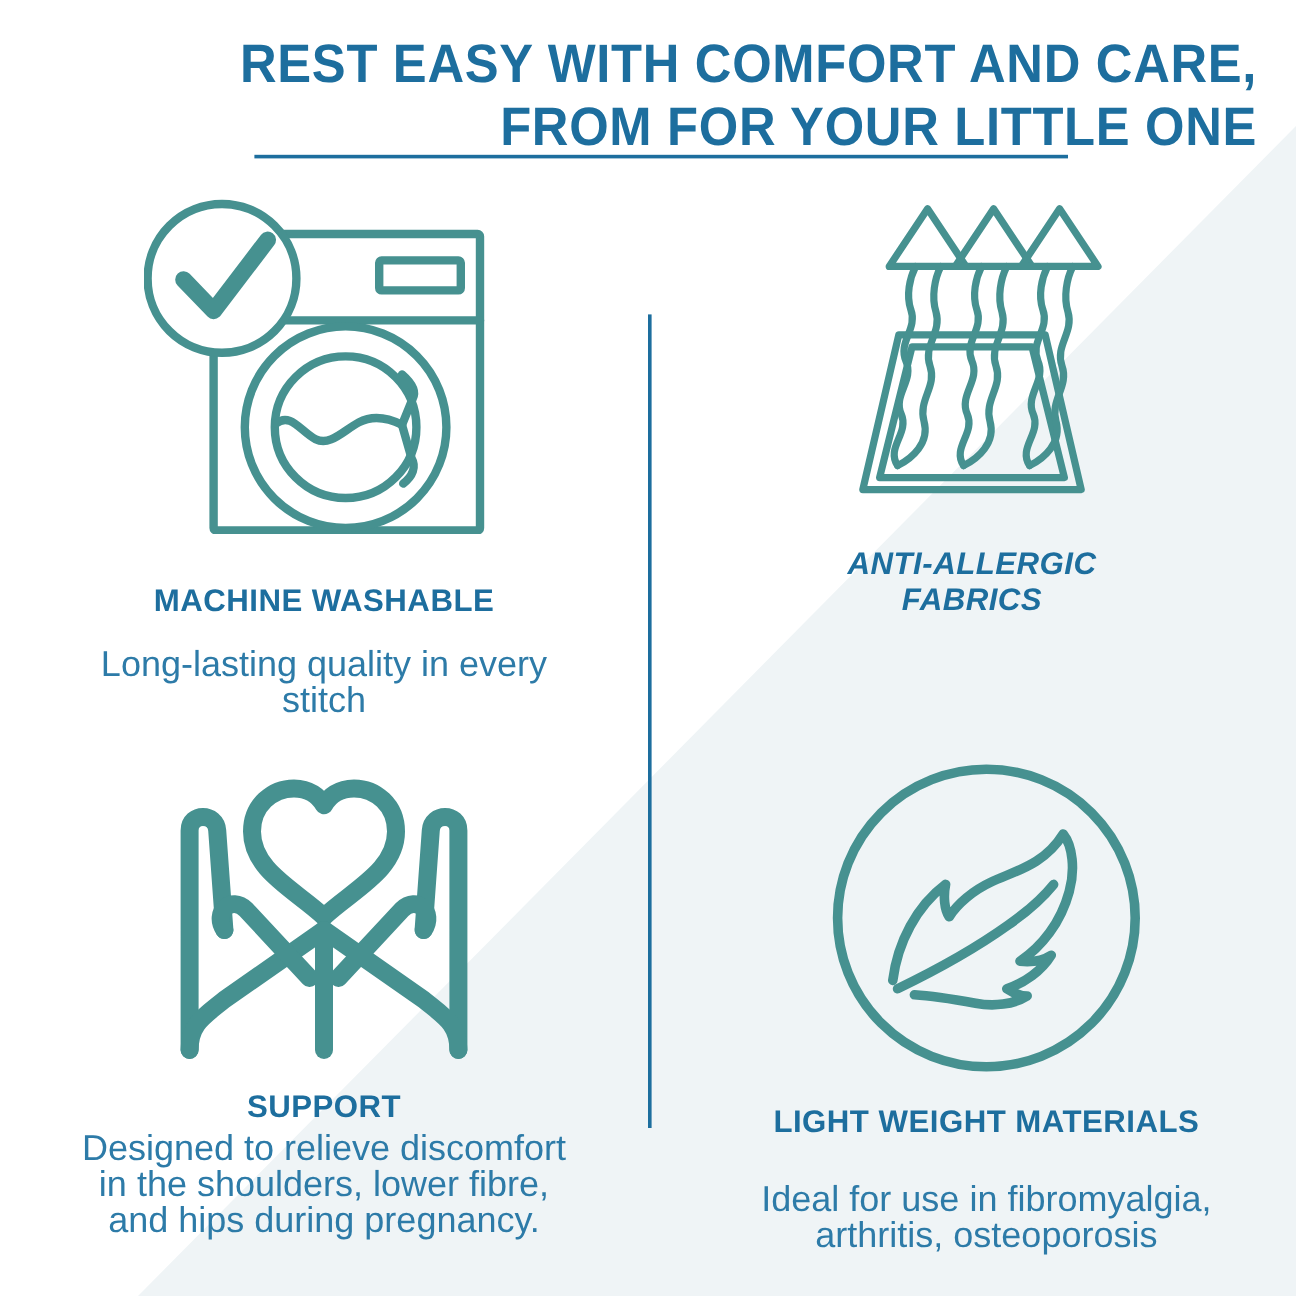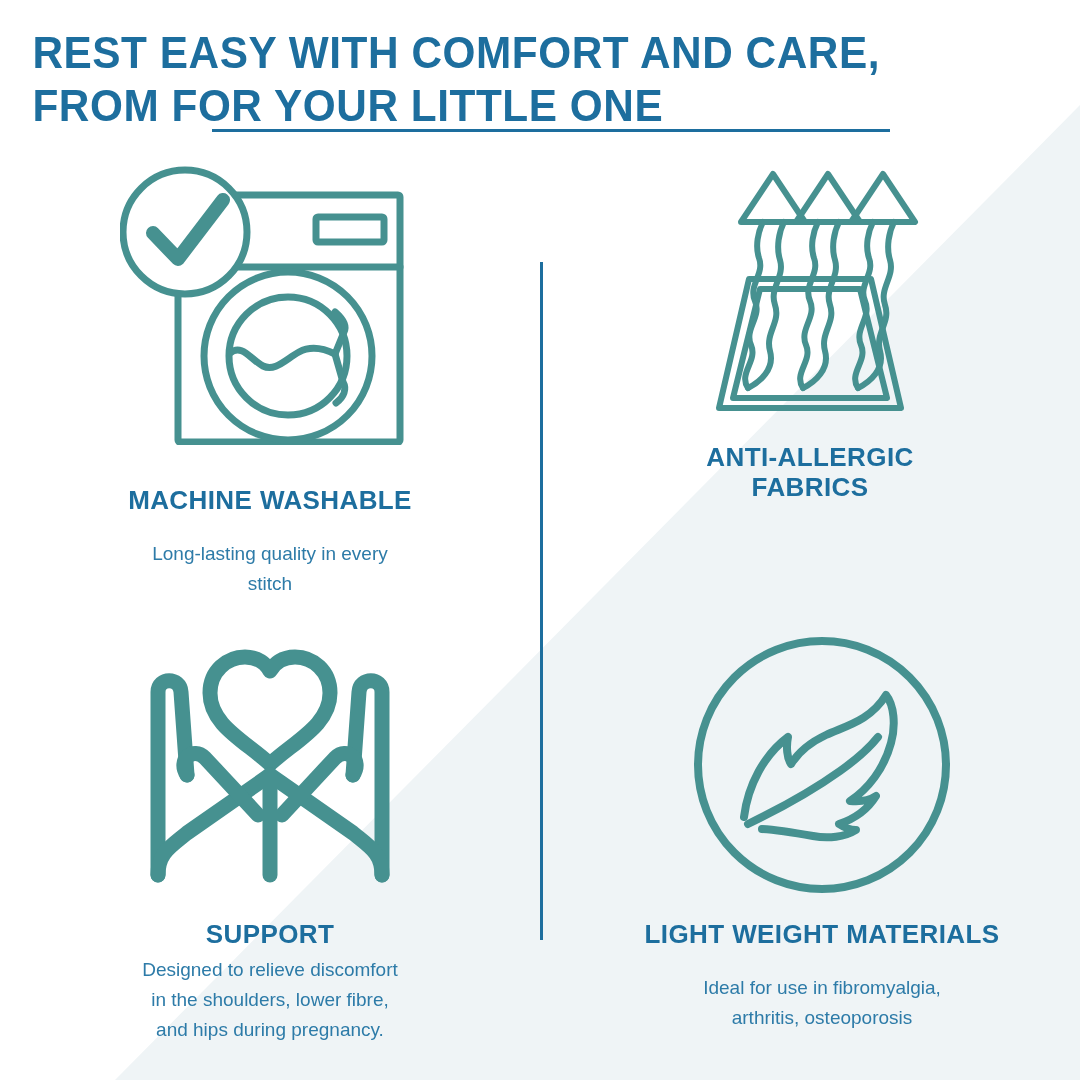--- a/index.html
+++ b/index.html
@@ -31,21 +31,21 @@
     z-index: 0;
   }
 
   
   #title-block {
     position: absolute;
     left: 0;
     top: 26px;
     width: 1080px;
     z-index: 3;
-    text-align: left;
+    text-align: right;
   }
   .title-line {
     color: #1d6e9e;
     font-family: "Liberation Sans", sans-serif;
     font-weight: bold;
     font-size: 45px;
     letter-spacing: 0.6px;
     line-height: 53px;
     text-transform: uppercase;
     transform: scaleX(0.94);
@@ -101,39 +101,39 @@
     font-size: 26px;
     letter-spacing: 0.4px;
     text-transform: uppercase;
     text-align: center;
     line-height: 30px;
     white-space: pre-line;
   }
   .cell-body {
     color: #2d7ba8;
     font-weight: normal;
-    font-size: 19px;
+    font-size: 30px;
     line-height: 30px;
     text-align: center;
     white-space: pre-line;
   }
 
   
   #cell-machine-washable .cell-heading { margin-top: 40px; }
   #cell-machine-washable .cell-body    { margin-top: 24px; }
 
   #cell-anti-allergic .cell-icon    { height: 272px; }
-  #cell-anti-allergic .cell-heading { margin-top: 10px; }
+  #cell-anti-allergic .cell-heading { margin-top: 22px; font-style: italic; }
   #cell-anti-allergic .cell-body    { margin-top: 6px; }
 
-  #cell-support .cell-heading { margin-top: 12px; }
+  #cell-support .cell-heading { }
   #cell-support .cell-body    { margin-top: 6px; }
 
   #cell-light-weight .cell-heading { margin-top: 12px; }
-  #cell-light-weight .cell-body    { margin-top: 24px; }
+  #cell-light-weight .cell-body    { margin-top: 36px; }
 </style>
 </head>
 <body>
 
 <div id="canvas">
 
   <svg id="bg-wedge" viewBox="0 0 1080 1080" width="1080" height="1080" aria-hidden="true">
     <polygon points="1080,105 1080,1080 115,1080" fill="#eff4f6"></polygon>
   </svg>
 

